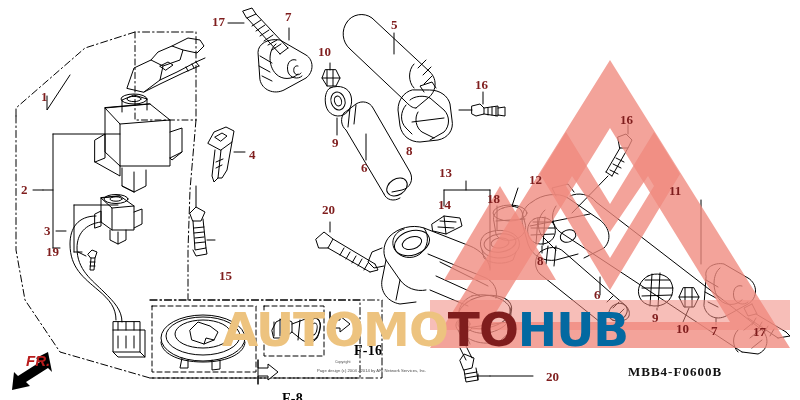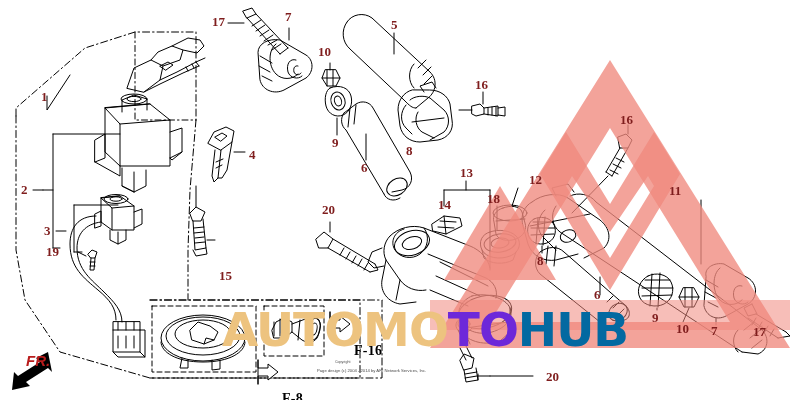--- a/index.html
+++ b/index.html
@@ -88,21 +88,21 @@
     top: 306px;
     font-family: "DejaVu Sans", sans-serif;
     font-weight: 700;
     font-size: 47px;
     letter-spacing: -1px;
     line-height: 1;
     white-space: nowrap;
     user-select: none;
   }
   #wordmark .wm-a { color: #edc37f; }
-  #wordmark .wm-b { color: #6d28d9; }
+  #wordmark .wm-b { color: #7f1d1d; }
   #wordmark .wm-c { color: #0369a1; }
 </style>
 </head>
 <body>
 
 <div id="page">
 
   <svg class="layer" id="art-layer" viewBox="0 0 800 400">
     <g fill="none" stroke="#000000" stroke-width="1" stroke-linejoin="round" stroke-linecap="round">
 
@@ -434,39 +434,40 @@
     <div class="callout" style="left:219px; top:233px;margin-top:36px;">15</div>
     <div class="callout" style="left:212px; top:15px;">17</div>
     <div class="callout" style="left:285px; top:10px;">7</div>
     <div class="callout" style="left:318px; top:45px;">10</div>
     <div class="callout" style="left:332px; top:136px;">9</div>
     <div class="callout" style="left:391px; top:18px;">5</div>
     <div class="callout" style="left:361px; top:161px;">6</div>
     <div class="callout" style="left:406px; top:144px;">8</div>
     <div class="callout" style="left:475px; top:78px;">16</div>
     <div class="callout" style="left:322px; top:203px;">20</div>
-    <div class="callout" style="left:460px; top:166px;">13</div>
+    <div class="callout" style="left:439px; top:166px;">13</div>
     <div class="callout" style="left:438px; top:198px;">14</div>
     <div class="callout" style="left:487px; top:192px;">18</div>
     <div class="callout" style="left:529px; top:173px;">12</div>
     <div class="callout" style="left:537px; top:254px;">8</div>
     <div class="callout" style="left:620px; top:113px;">16</div>
     <div class="callout" style="left:669px; top:184px;">11</div>
     <div class="callout" style="left:594px; top:288px;">6</div>
     <div class="callout" style="left:652px; top:311px;">9</div>
     <div class="callout" style="left:676px; top:322px;">10</div>
     <div class="callout" style="left:711px; top:324px;">7</div>
     <div class="callout" style="left:753px; top:325px;">17</div>
     <div class="callout" style="left:546px; top:370px;">20</div>
 
     <div class="secref" style="left:354px; top:314px;">F-16</div>
     <div class="secref" style="left:282px; top:362px;">F-8</div>
 
     <div class="frtext" style="left:26px; top:352px;">FR.</div>
 
+    <div class="partcode" style="left:628px; top:364px;">MBB4-F0600B</div>
 
     <div class="copyline small2" style="left:335px; top:360px;">Copyright</div>
     <div class="copyline" style="left:317px; top:368px;">Page design (c) 2004 - 2014 by ARI Network Services, Inc.</div>
 
     <div id="wordmark">
       <span class="wm-a">AUTOMO</span><span class="wm-b">TO</span><span class="wm-c">HUB</span>
     </div>
 
   </div>
 

